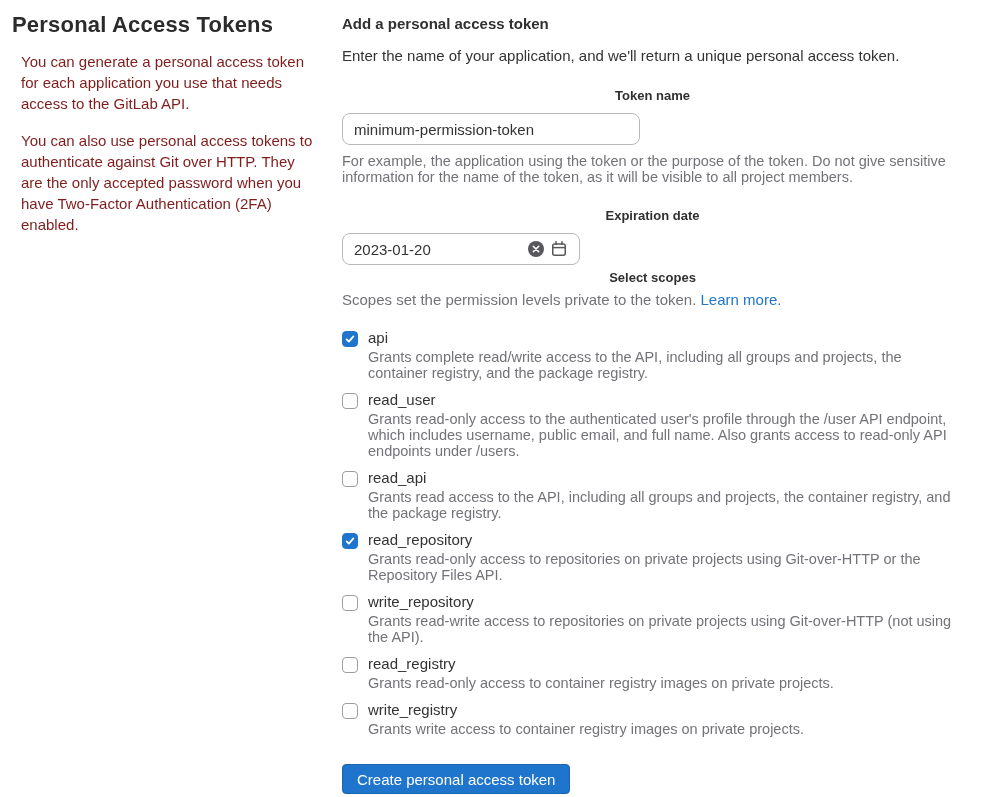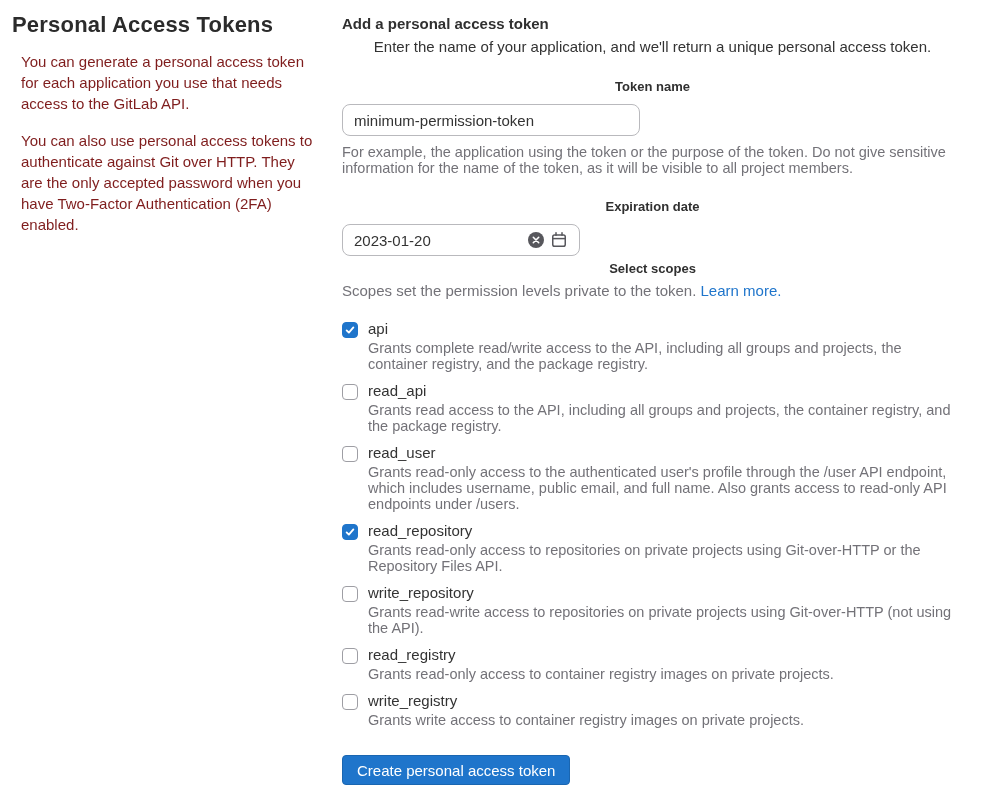--- a/index.html
+++ b/index.html
@@ -34,23 +34,22 @@
   .right-col { flex: 1; padding-top: 3px; max-width: 623px; }
   .form-heading {
     font-size: 15px;
     font-weight: bold;
     color: #303030;
     margin: 0;
   }
   .form-desc {
     font-size: 15px;
     color: #333333;
-    margin: 6px 0 0 0;
+    margin: 15px 0 0 0;
     line-height: 18px;
-    text-align: center;
   }
   .field-label {
     display: block;
     font-size: 13px;
     font-weight: bold;
     color: #303030;
     margin: 23px 0 0 0;
     text-align: center;
   }
   .text-input {
@@ -209,32 +208,32 @@
           <span class="scope-name">api</span>
           <div class="scope-desc">Grants complete read/write access to the API, including all groups and projects, the container registry, and the package registry.</div>
         </div>
       </div>
 
       <div class="scope-row">
         <span class="checkbox">
           
         </span>
         <div class="scope-text">
+          <span class="scope-name">read_user</span>
+          <div class="scope-desc">Grants read-only access to the authenticated user's profile through the /user API endpoint, which includes username, public email, and full name. Also grants access to read-only API endpoints under /users.</div>
+        </div>
+      </div>
+
+      <div class="scope-row">
+        <span class="checkbox">
+          
+        </span>
+        <div class="scope-text">
           <span class="scope-name">read_api</span>
           <div class="scope-desc">Grants read access to the API, including all groups and projects, the container registry, and the package registry.</div>
-        </div>
-      </div>
-
-      <div class="scope-row">
-        <span class="checkbox">
-          
-        </span>
-        <div class="scope-text">
-          <span class="scope-name">read_user</span>
-          <div class="scope-desc">Grants read-only access to the authenticated user's profile through the /user API endpoint, which includes username, public email, and full name. Also grants access to read-only API endpoints under /users.</div>
         </div>
       </div>
 
       <div class="scope-row">
         <span class="checkbox checked">
           <svg width="12" height="12" viewBox="0 0 16 16">
               <path d="M3.5 8.5l3 3 6-7" stroke="#ffffff" stroke-width="2.4" fill="none" stroke-linecap="round" stroke-linejoin="round"></path>
             </svg>
         </span>
         <div class="scope-text">

